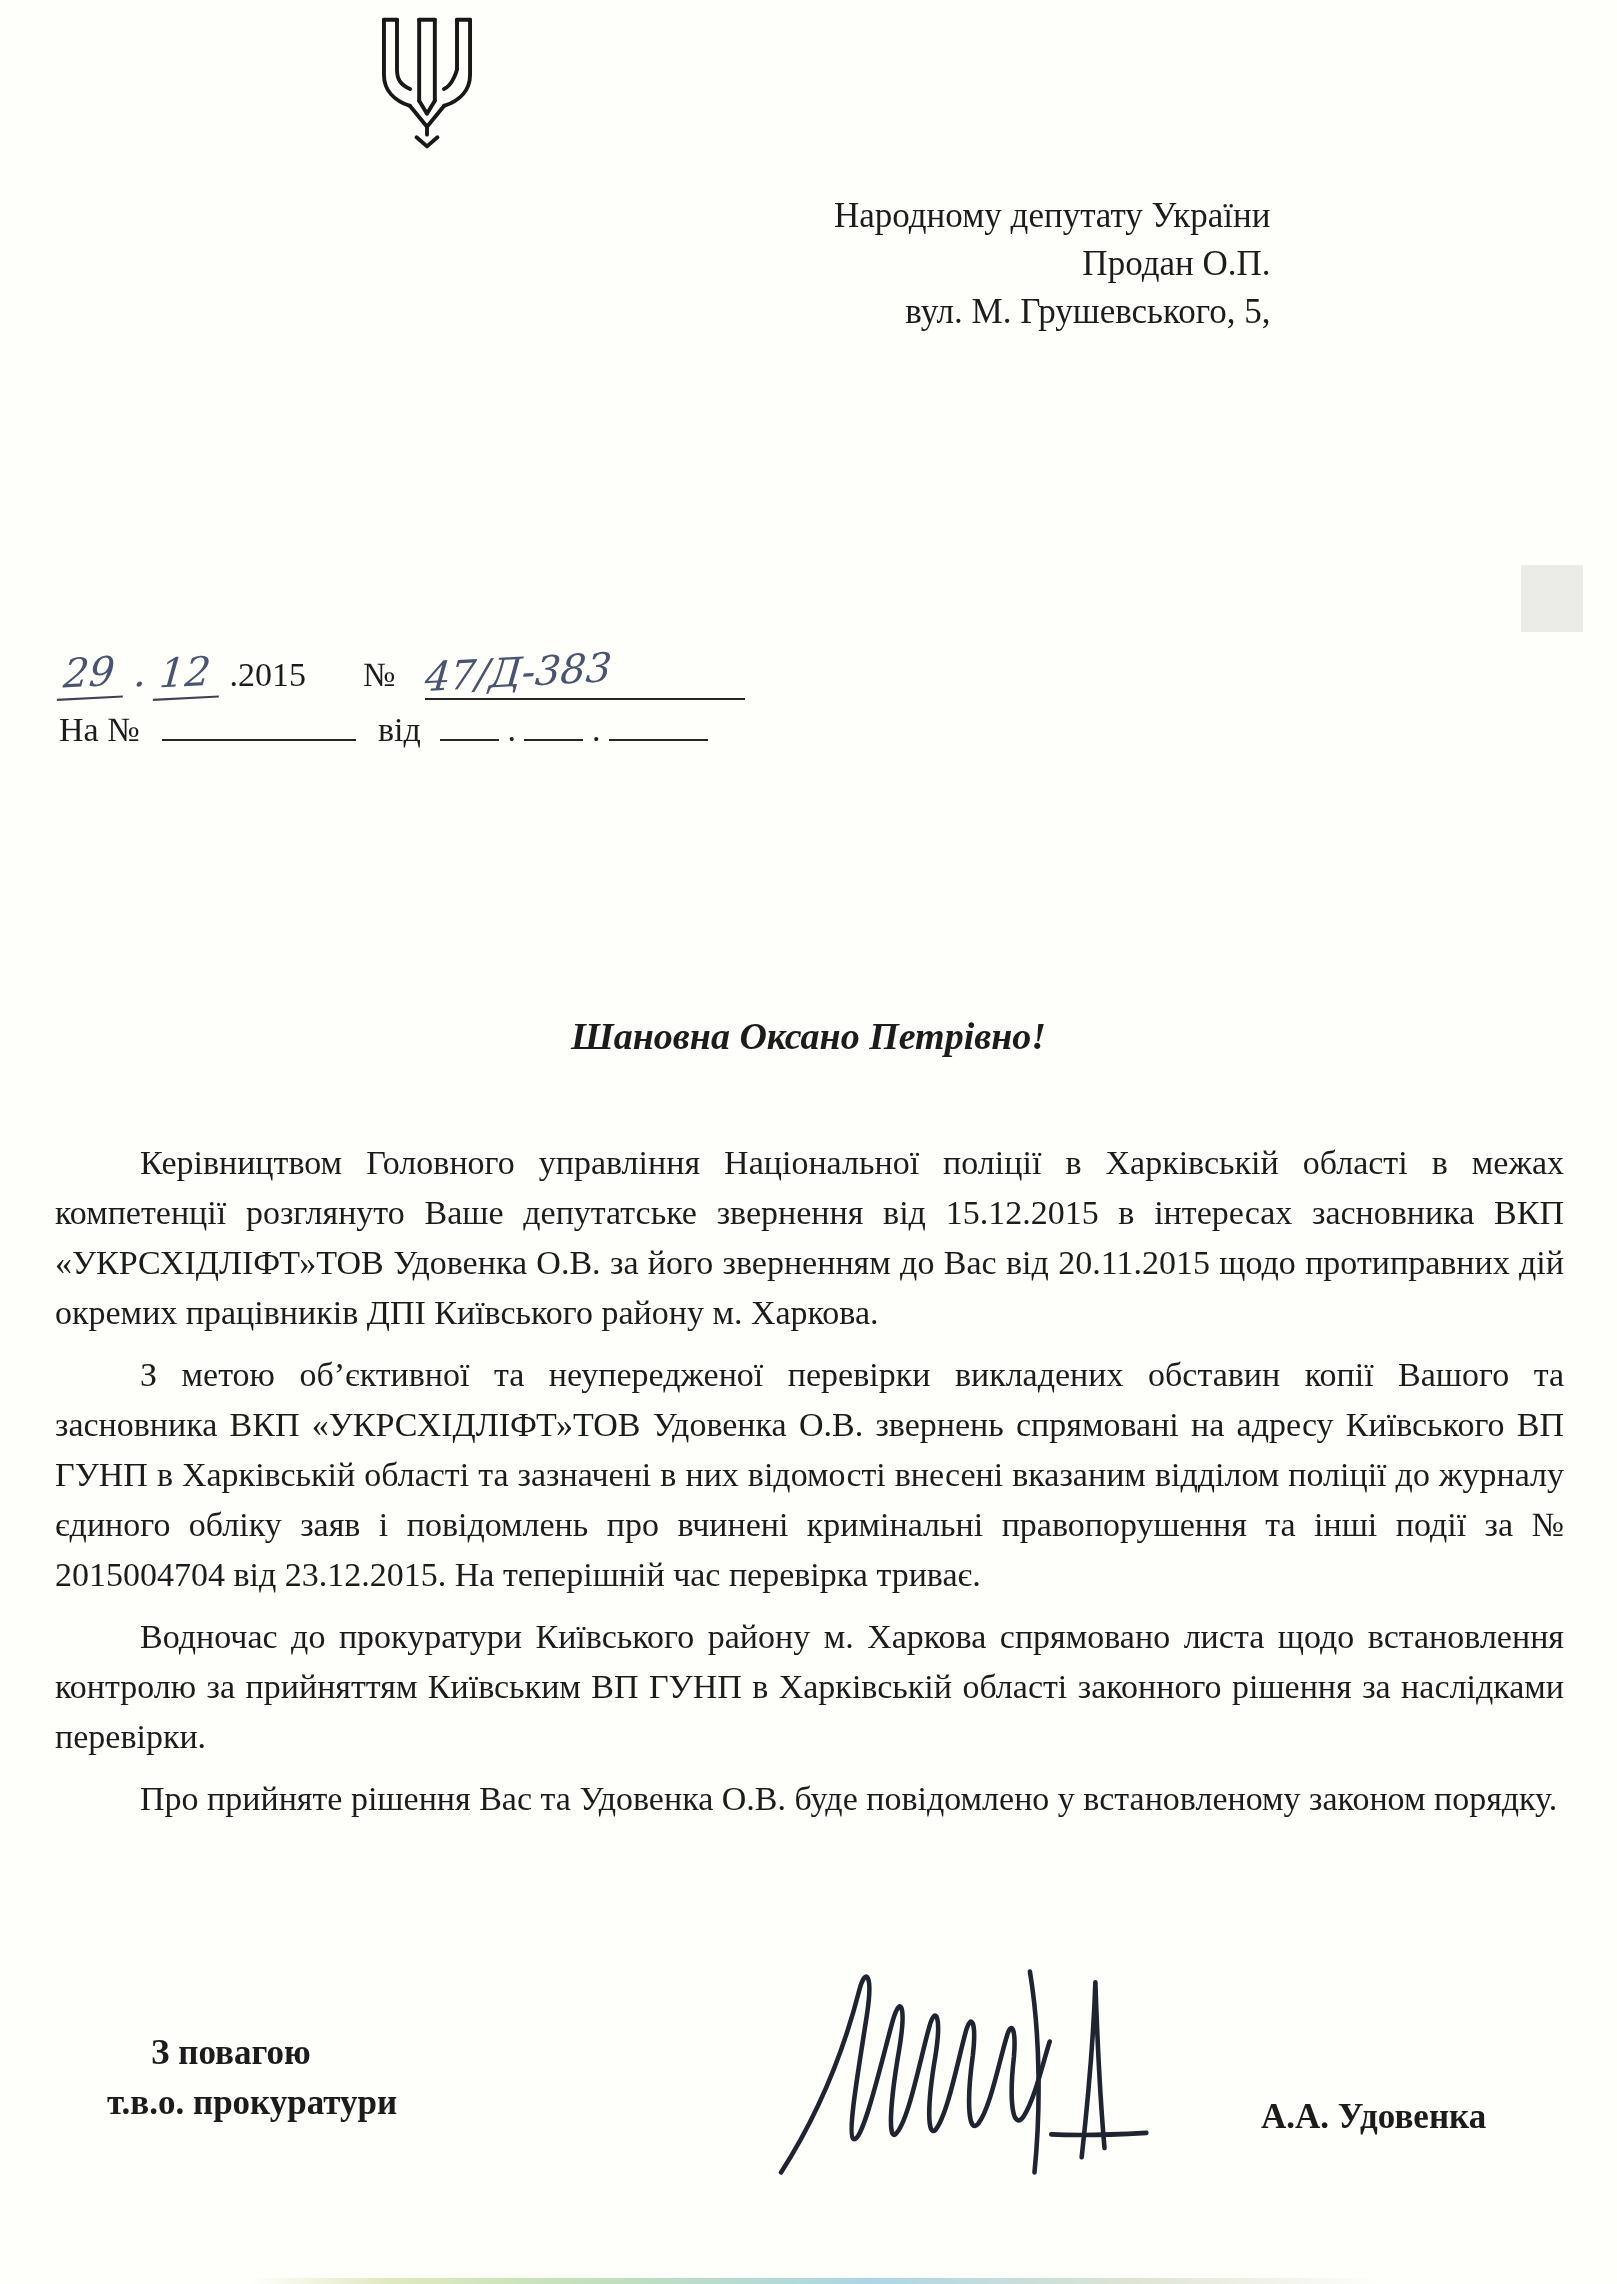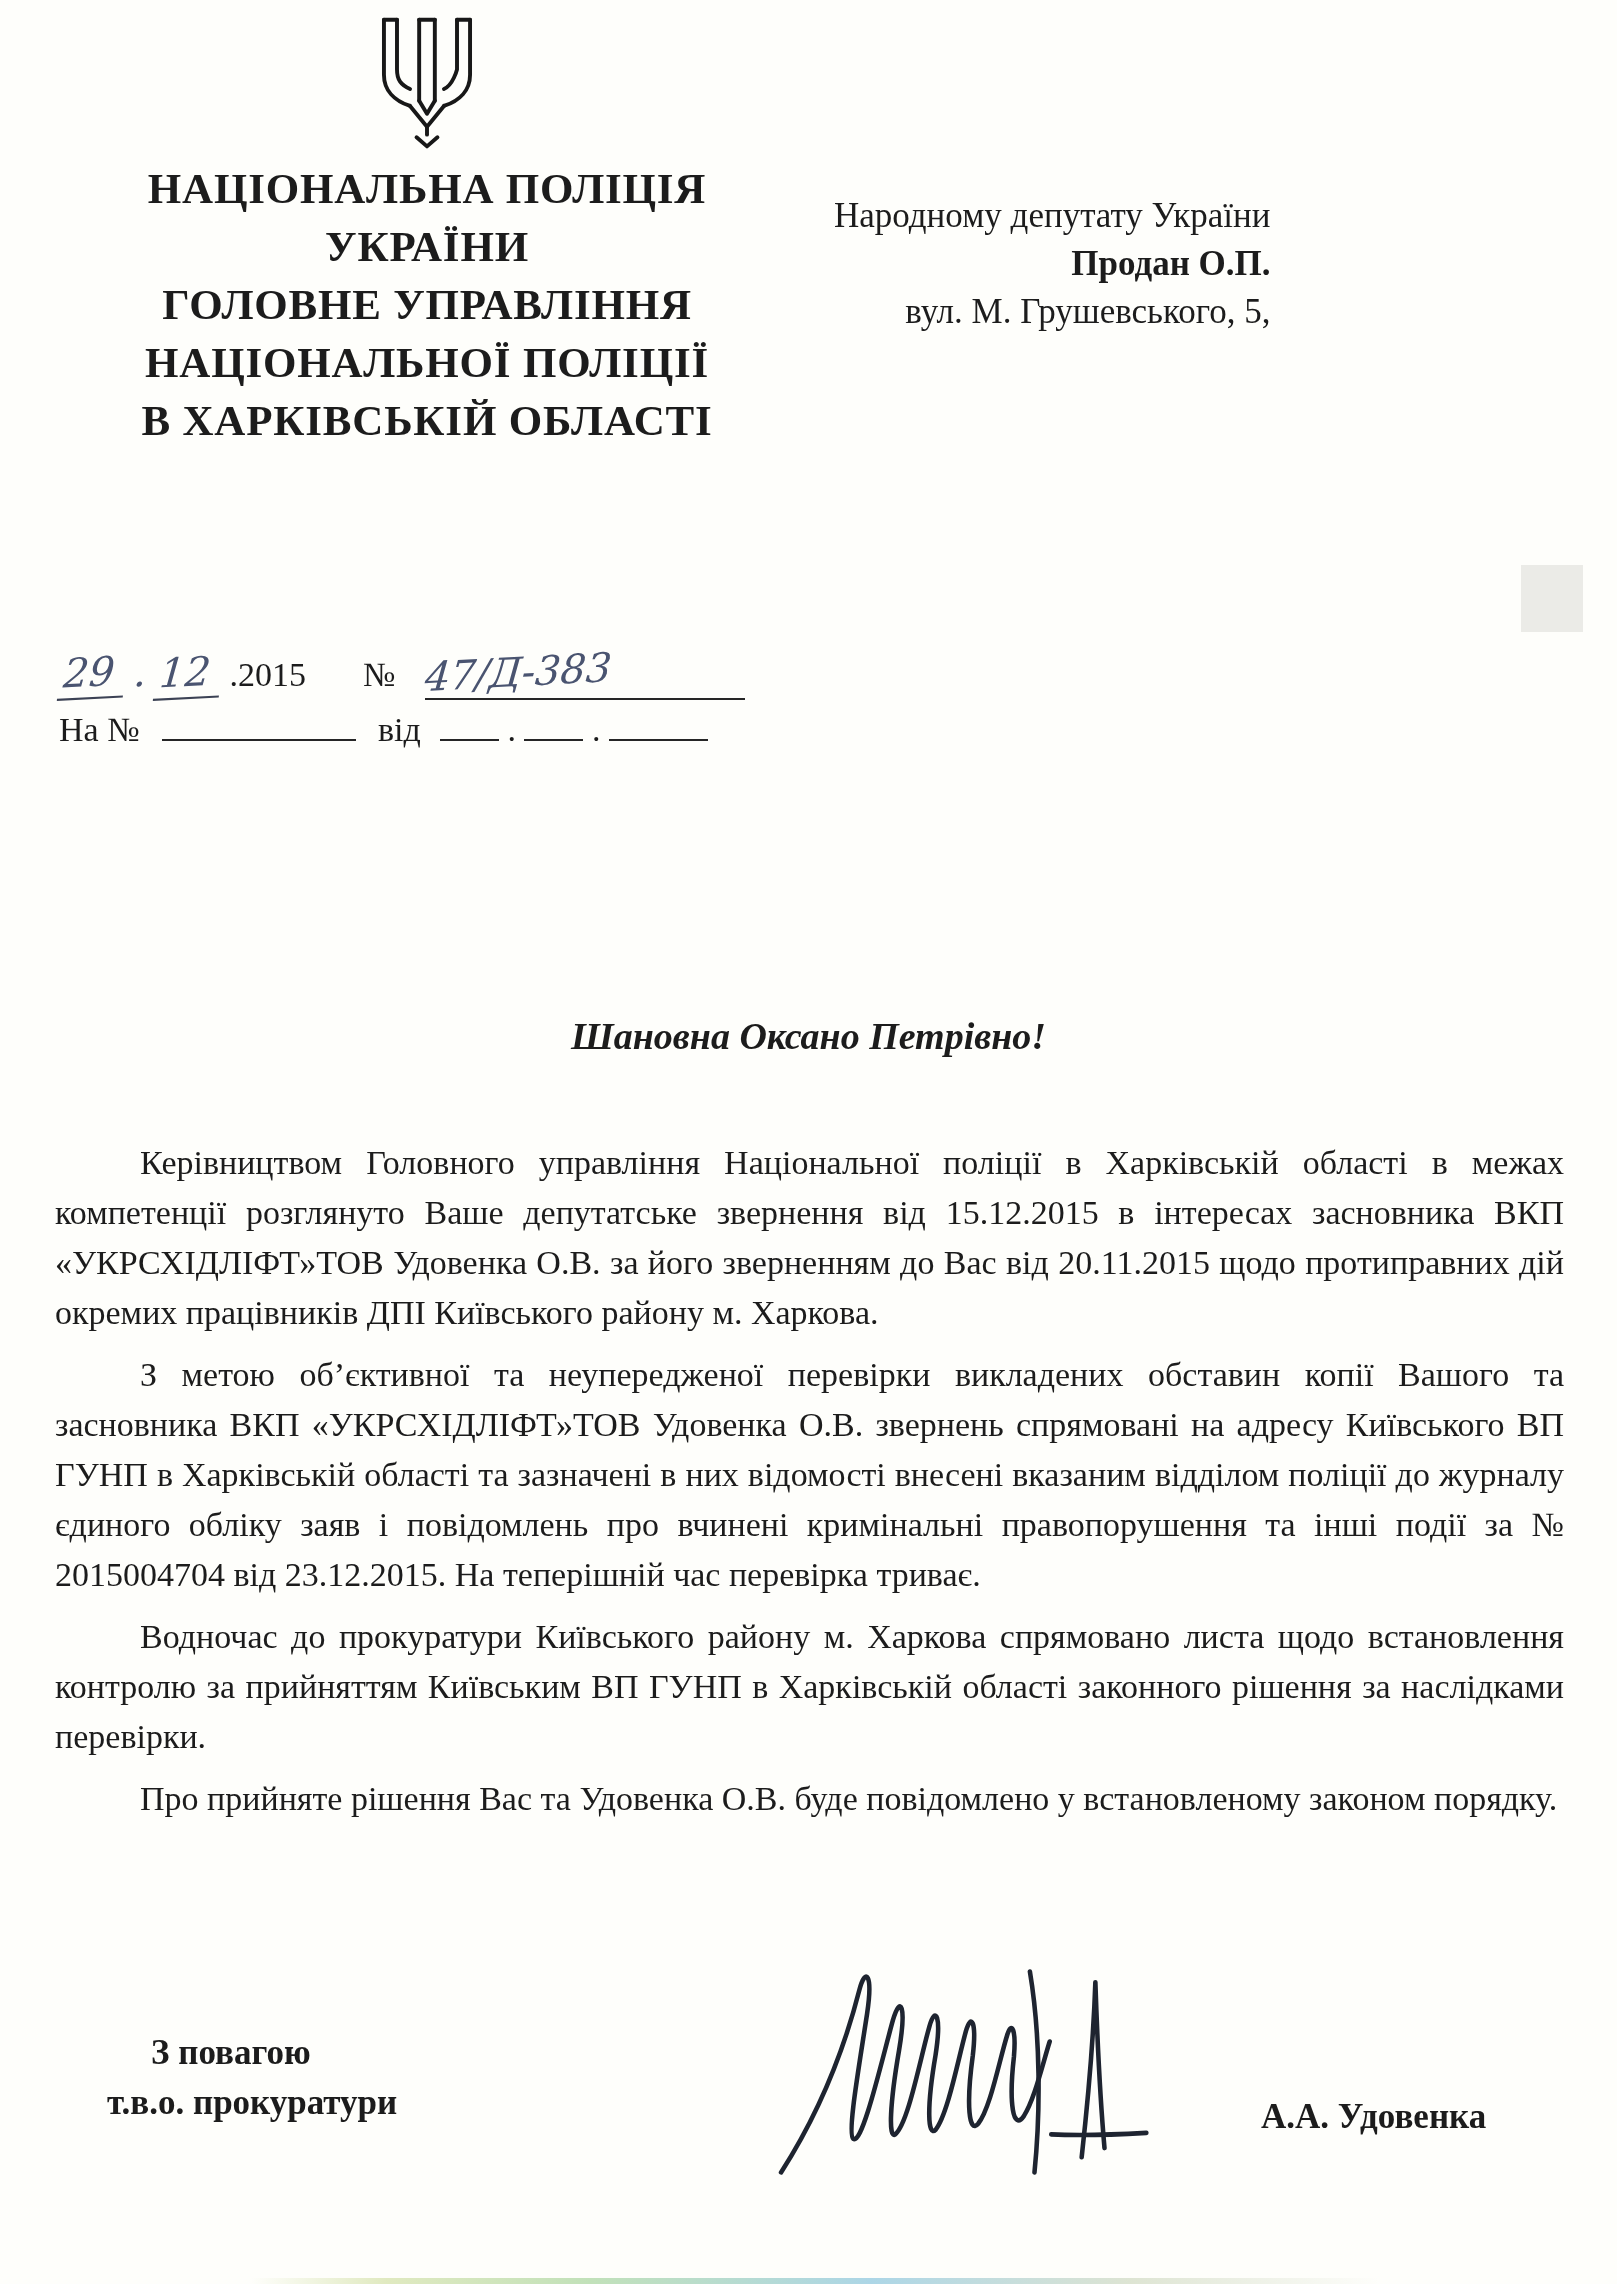--- a/index.html
+++ b/index.html
@@ -44,21 +44,21 @@
 
   
   .recipient {
     position: absolute;
     left: 834px;
     top: 192px;
     font-size: 35px;
     line-height: 48px;
     text-align: right;
   }
-  .recipient .bold { font-weight: bold; }
+  .recipient .bold { font-weight: normal; }
 
   
   .ref-block {
     position: absolute;
     left: 59px;
     top: 649px;
     width: 724px;
     font-size: 34px;
   }
   .ref-row1 {
@@ -196,27 +196,20 @@
           <path d="M51 6 v62"></path>
           <path d="M39 6 h12"></path>
 
           <path d="M39 68 l6 10 l6 -10"></path>
 
           <path d="M32 72 l13 16 l13 -16"></path>
           <path d="M45 88 v6"></path>
           <path d="M37 96 l8 7 l8 -7"></path>
         </g>
       </svg>
-    </div>
-    <div class="org-lines">
-      <div>НАЦІОНАЛЬНА ПОЛІЦІЯ</div>
-      <div>УКРАЇНИ</div>
-      <div>ГОЛОВНЕ УПРАВЛІННЯ</div>
-      <div>НАЦІОНАЛЬНОЇ ПОЛІЦІЇ</div>
-      <div>В ХАРКІВСЬКІЙ ОБЛАСТІ</div>
     </div>
   </div>
 
   <div class="recipient">
     <div>Народному депутату України</div>
     <div class="bold">Продан О.П.</div>
     <div>вул. М. Грушевського, 5,</div>
   </div>
 
   <div class="ref-block">

